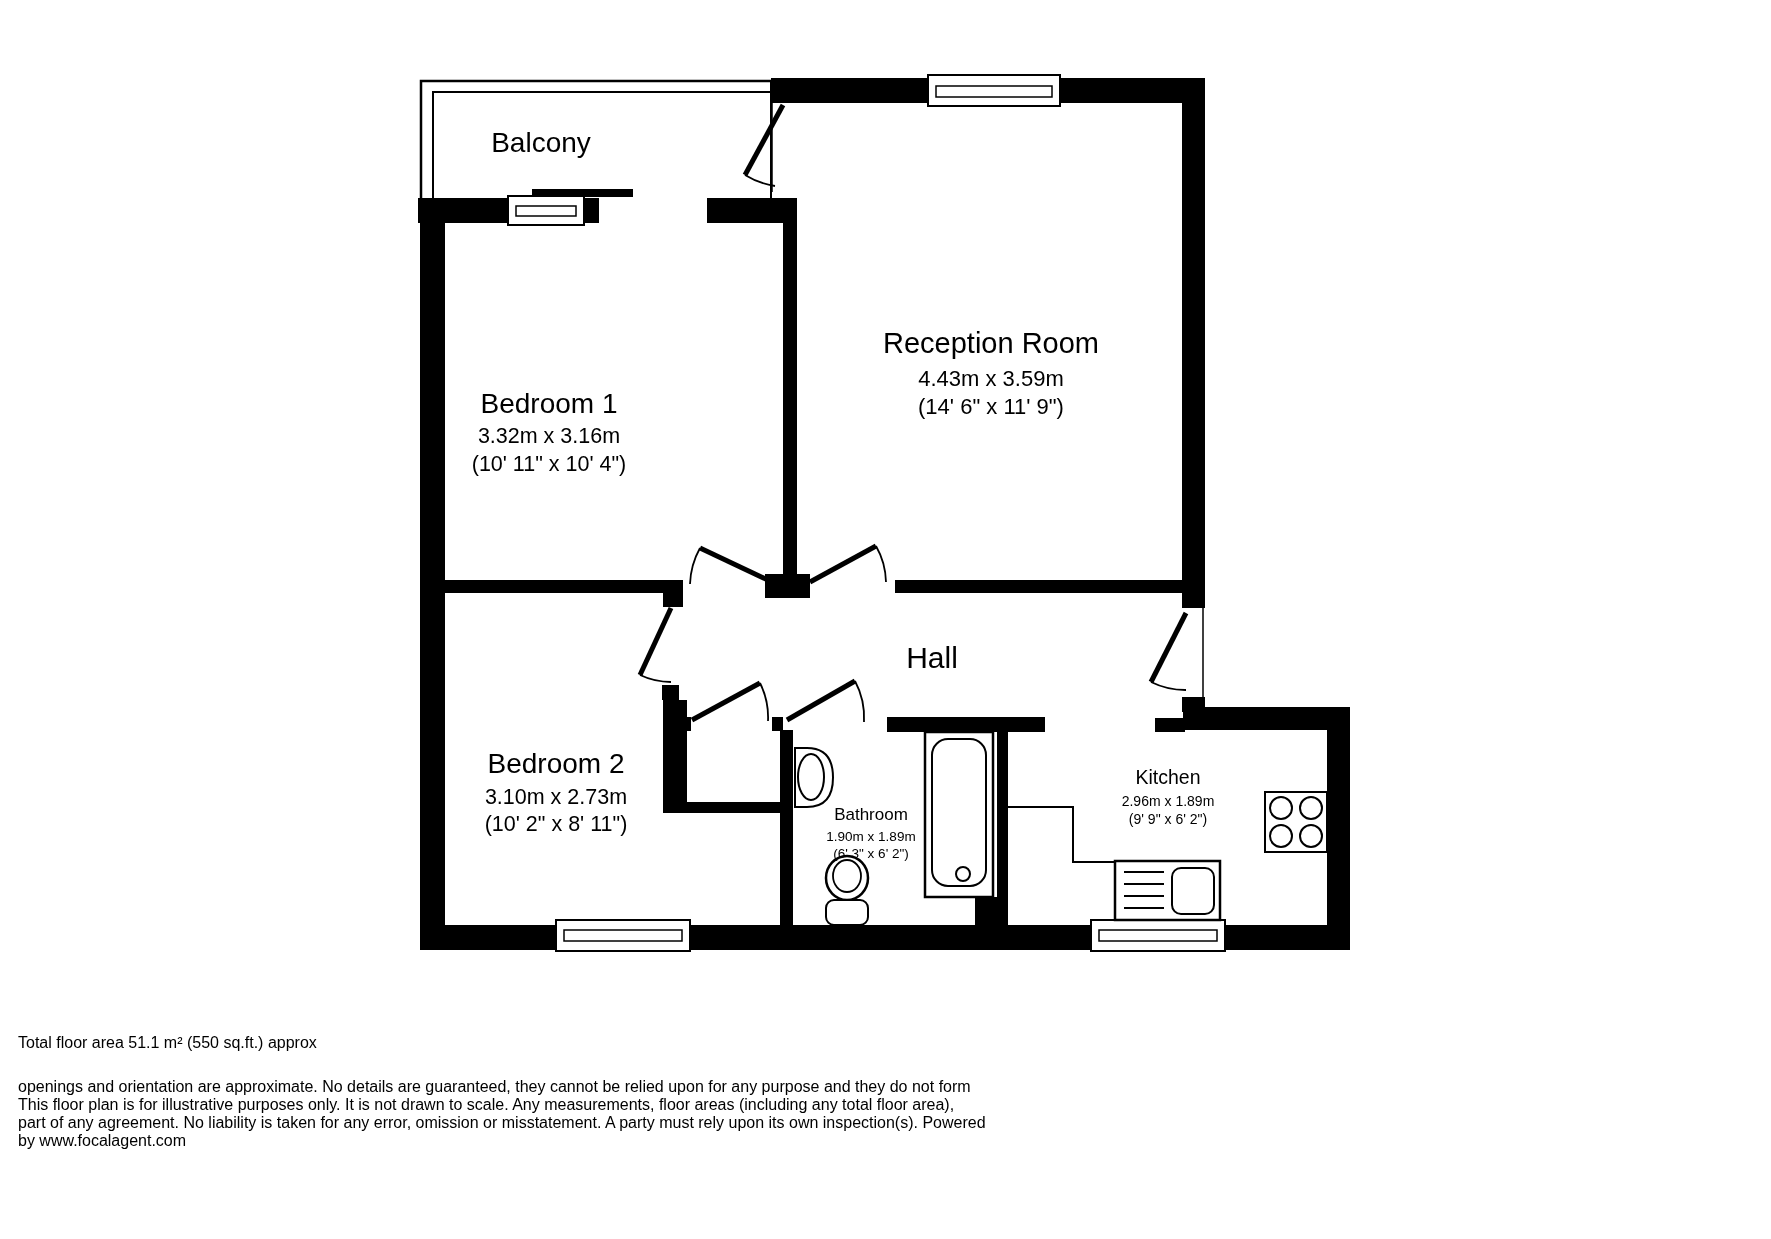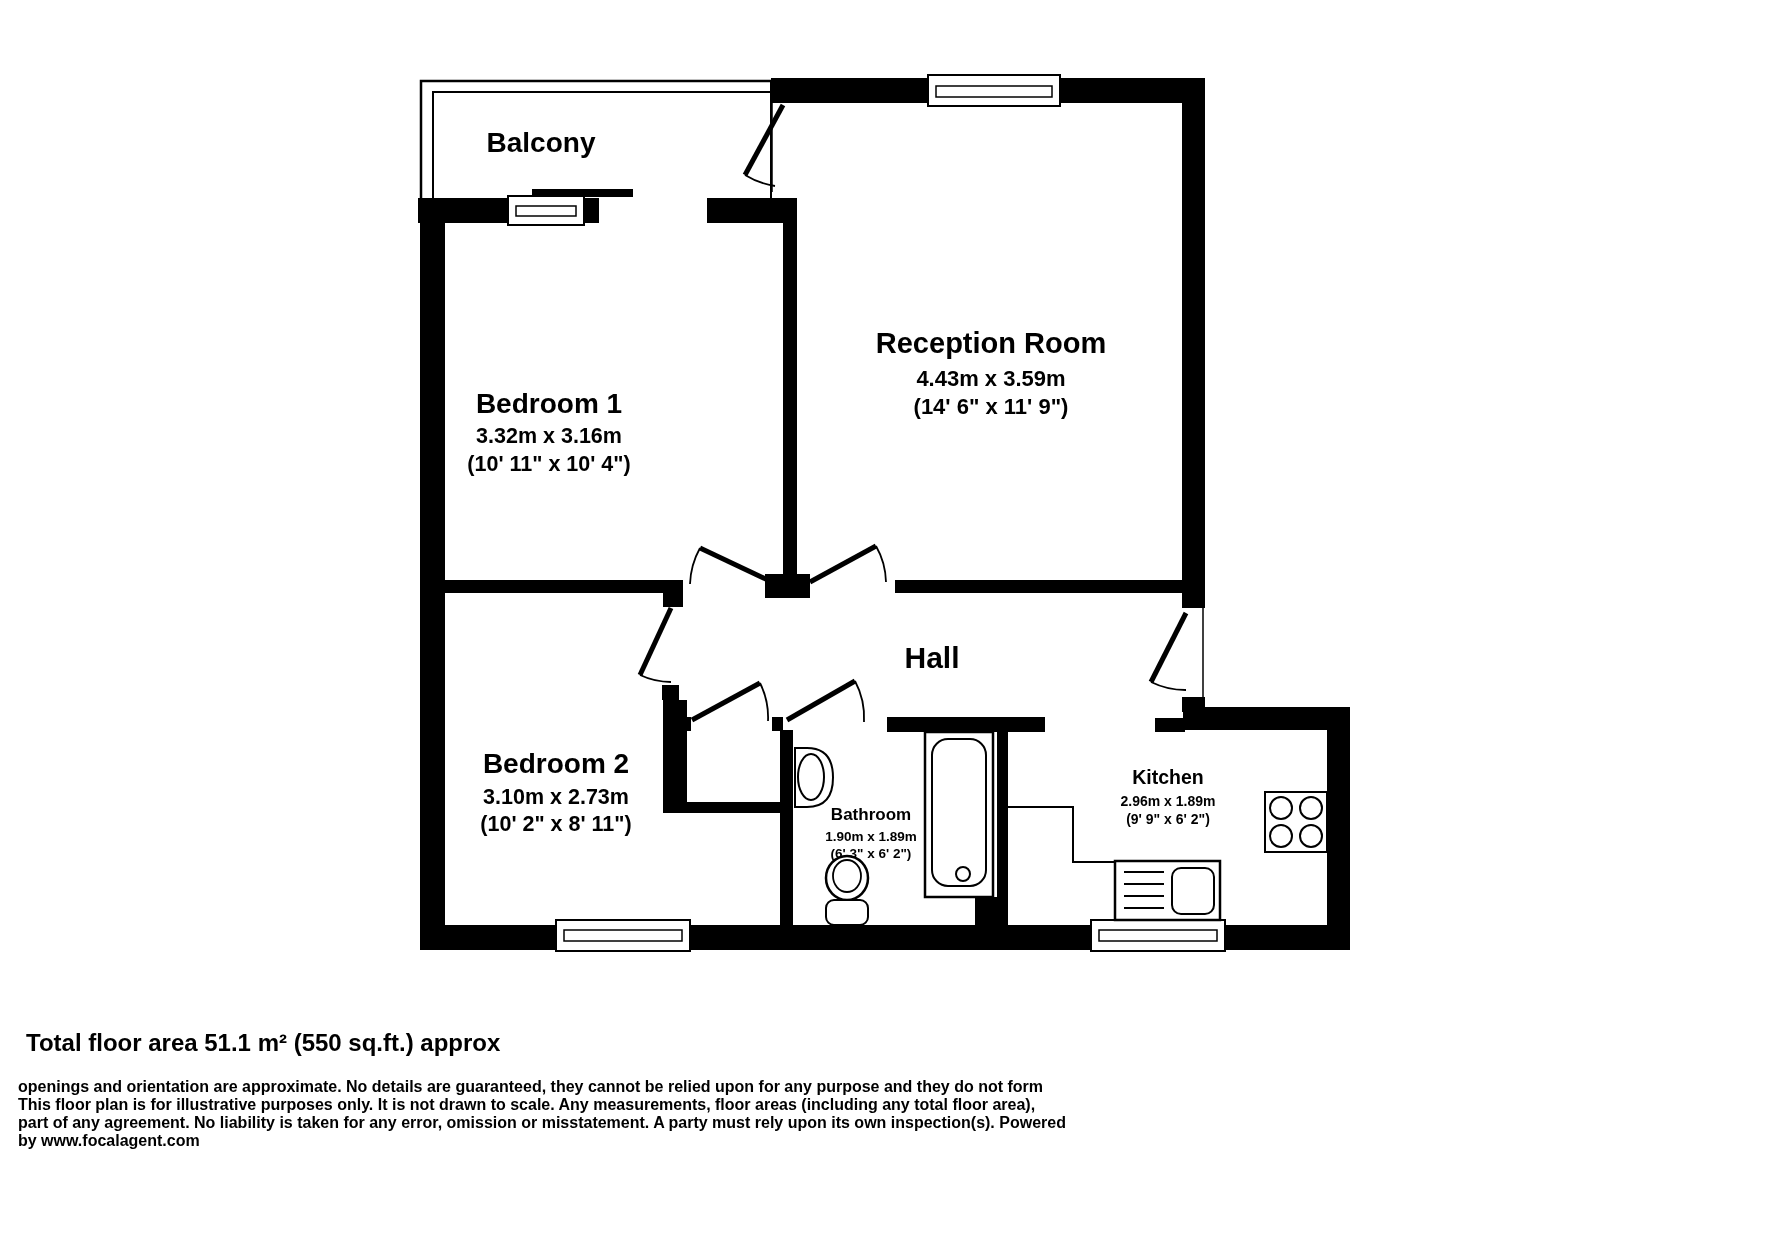--- a/index.html
+++ b/index.html
@@ -7,21 +7,20 @@
     padding: 0;
     background: #ffffff;
     font-family: "Liberation Sans", sans-serif;
   }
   .page {
     position: relative;
     width: 1771px;
     height: 1239px;
     background: #ffffff;
     overflow: hidden;
-    font-weight: bold;
   }
   .plan-svg {
     position: absolute;
     left: 0;
     top: 0;
   }
   .room-name {
     font-family: "Liberation Sans", sans-serif;
     fill: #000000;
   }
@@ -30,23 +29,23 @@
     fill: #000000;
   }
   .footer {
     position: absolute;
     left: 18px;
     top: 1030px;
     width: 1560px;
     color: #000000;
   }
   .total-area {
-    font-size: 24px;
+    font-size: 16px;
     line-height: 26px;
-    margin: 0 0 22px 8px;
+    margin: 0 0 22px 0;
   }
   .disclaimer {
     font-size: 21.5px;
     line-height: 30px;
     margin: 0;
   }
 </style>
 </head>
 <body>
 

